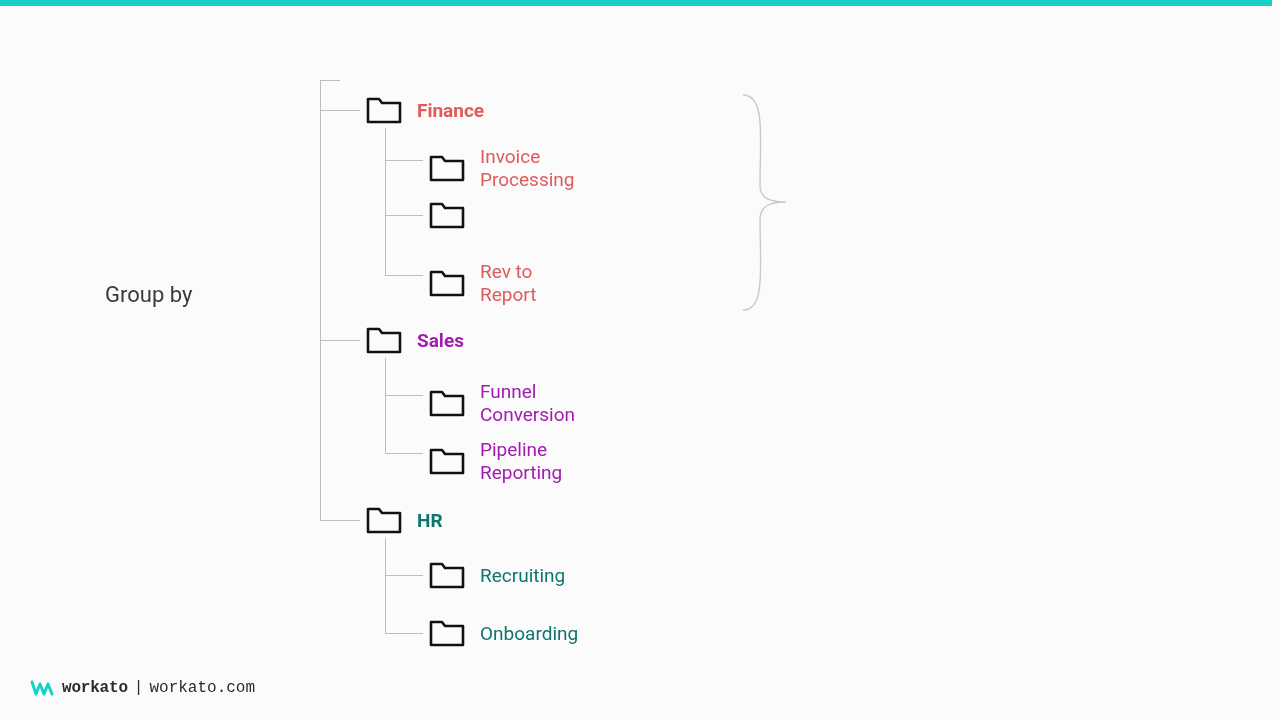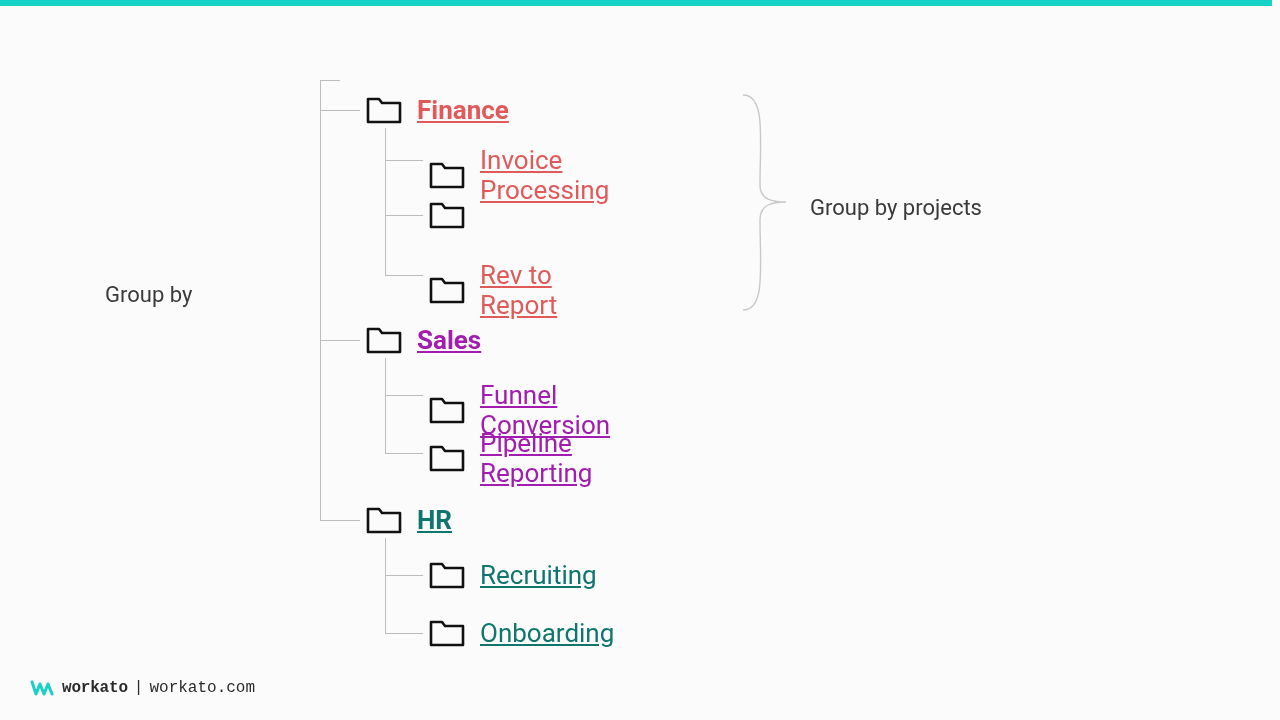--- a/index.html
+++ b/index.html
@@ -67,23 +67,22 @@
     flex: 0 0 auto;
   }
   .folder svg { width: 100%; height: 100%; display:block; }
   .row {
     position: absolute;
     display: flex;
     align-items: center;
     gap: 14px;
   }
   .row .txt {
-    font-size: 26px;
+    font-size: 19px;
     font-weight: 400;
-    text-decoration: underline;
   }
   .row.bold .txt { font-weight: 700; }
   .c-fin { color: #e05a5a; }
   .c-sales { color: #a21caf; }
   .c-hr  { color: #0f766e; }
 
   
   .footer {
     position: absolute;
     left: 30px;
@@ -107,23 +106,20 @@
 <body>
 
 <div class="topbar"></div>
 
 <div class="stage">
 
   <div class="label-left">
     <span>Group by</span><br>
   </div>
 
-  <div class="label-right">
-    <span>Group by projects</span>
-  </div>
 
   <div class="brace">
     <svg viewBox="0 0 55 225" fill="none" stroke="#c9c9c9" stroke-width="1.4">
       <path d="M5,5 C28,5 22,50 22,95 C22,110 35,112 48,112 C35,112 22,114 22,130 C22,175 28,220 5,220"></path>
     </svg>
   </div>
 
   <div class="tree">
 
     <div class="line" style="left:0; top:0; width:1px; height:440px;"></div>
@@ -181,21 +177,21 @@
     <div class="line" style="left:65px; top:315px; width:38px; height:1px;"></div>
     <div class="row" style="left:108px; top:300px;">
       <span class="folder">
           <svg viewBox="0 0 38 30">
             <path d="M3 8 L3 27 L35 27 L35 8 L17 8 L14 4 L3 4 Z" fill="none" stroke="#111" stroke-width="2.6" stroke-linejoin="round"></path>
           </svg>
         </span>
       <span class="txt c-sales">Funnel Conversion</span>
     </div>
     <div class="line" style="left:65px; top:373px; width:38px; height:1px;"></div>
-    <div class="row" style="left:108px; top:348px;">
+    <div class="row" style="left:108px; top:358px;">
       <span class="folder">
           <svg viewBox="0 0 38 30">
             <path d="M3 8 L3 27 L35 27 L35 8 L17 8 L14 4 L3 4 Z" fill="none" stroke="#111" stroke-width="2.6" stroke-linejoin="round"></path>
           </svg>
         </span>
       <span class="txt c-sales">Pipeline Reporting</span>
     </div>
 
     <div class="line" style="left:0; top:440px; width:40px; height:1px;"></div>
     <div class="row bold" style="left:45px; top:425px;">

